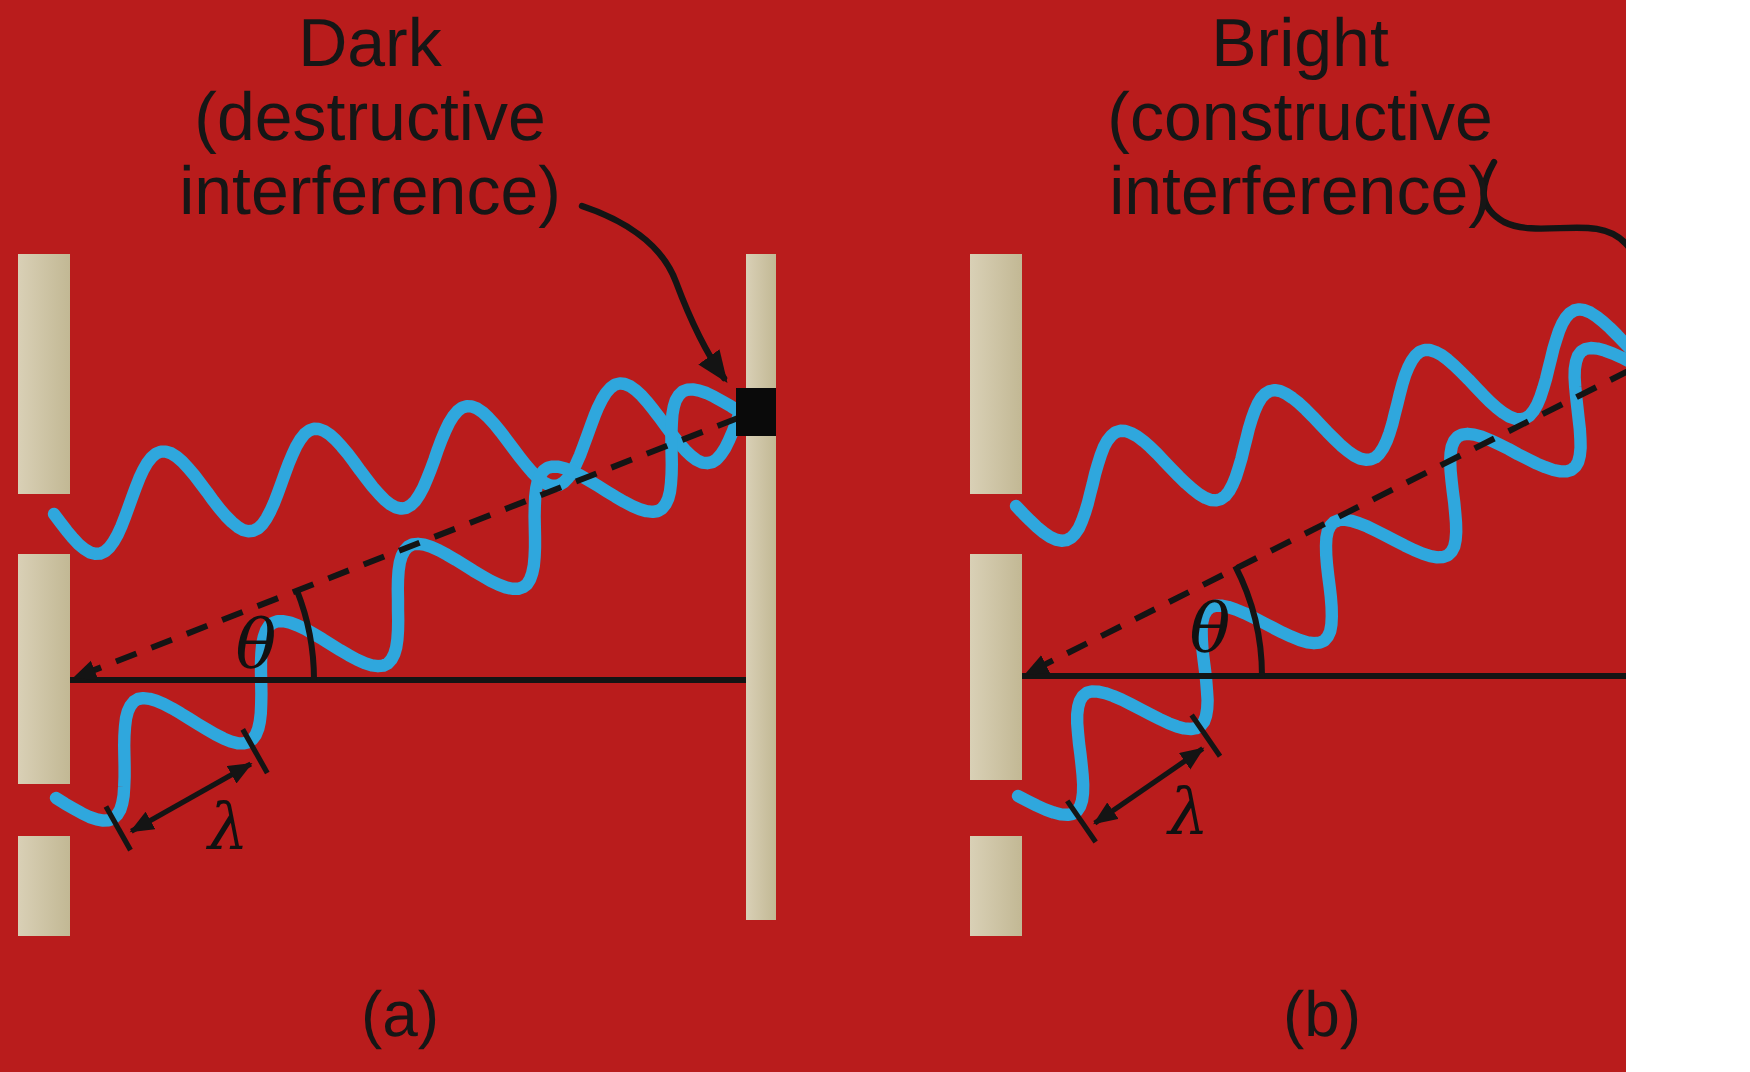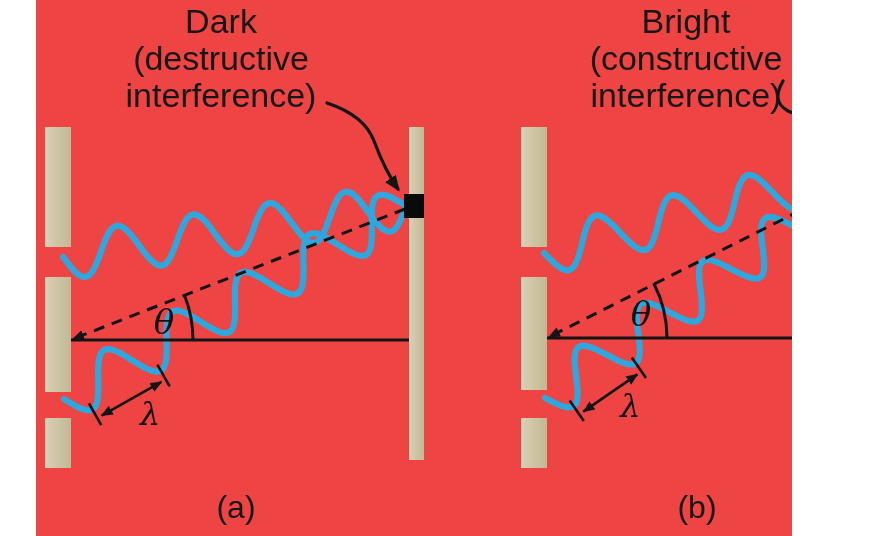--- a/index.html
+++ b/index.html
@@ -1,17 +1,17 @@
 <!DOCTYPE html>
 <html><head>
 <meta charset="utf-8">
 <style>
   html,body{margin:0;padding:0;background:#ffffff;}
-  .stage{position:relative;width:756px;height:536px;background:#ef4444;overflow:hidden;
-         font-family:"Liberation Sans", sans-serif;margin-left:36px;}
+  .stage{position:relative;width:813px;height:536px;background:#b91c1c;overflow:hidden;
+         font-family:"Liberation Sans", sans-serif;}
   svg{display:block;}
   .title-line{font-family:"Liberation Sans", sans-serif;font-size:34px;fill:#161616;text-anchor:middle;}
   .caption{font-family:"Liberation Sans", sans-serif;font-size:32px;fill:#161616;text-anchor:middle;}
   .math{font-family:"DejaVu Serif", serif;font-style:italic;fill:#111111;text-anchor:middle;}
   .theta-t{font-size:34px;}
   .lambda-t{font-size:32px;}
 </style>
 </head>
 <body>
 

